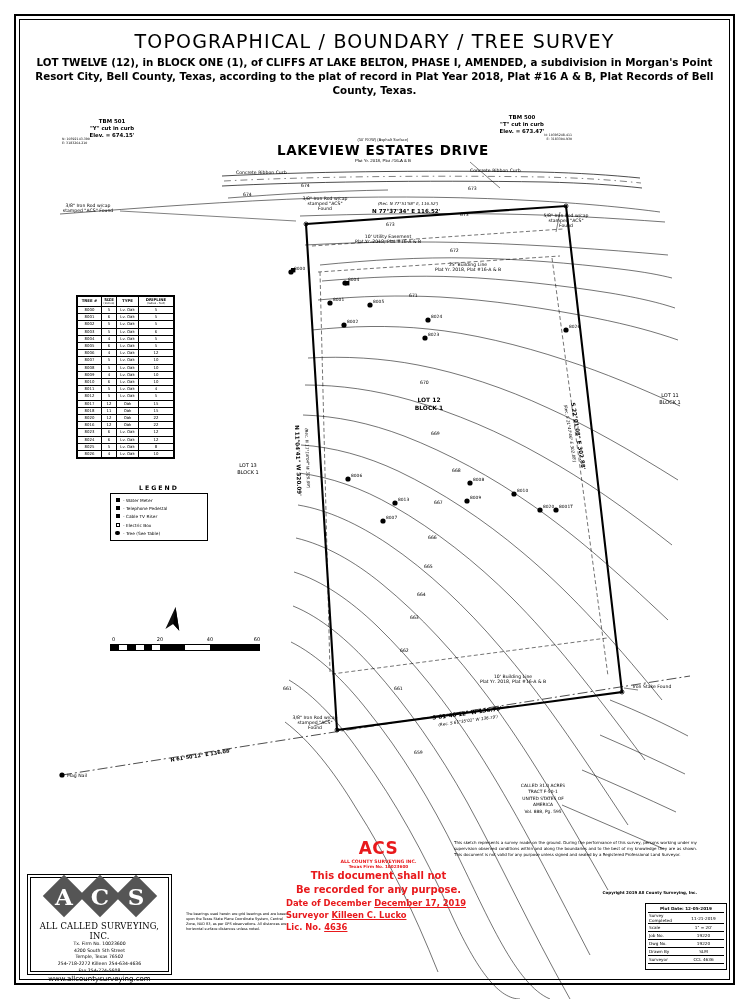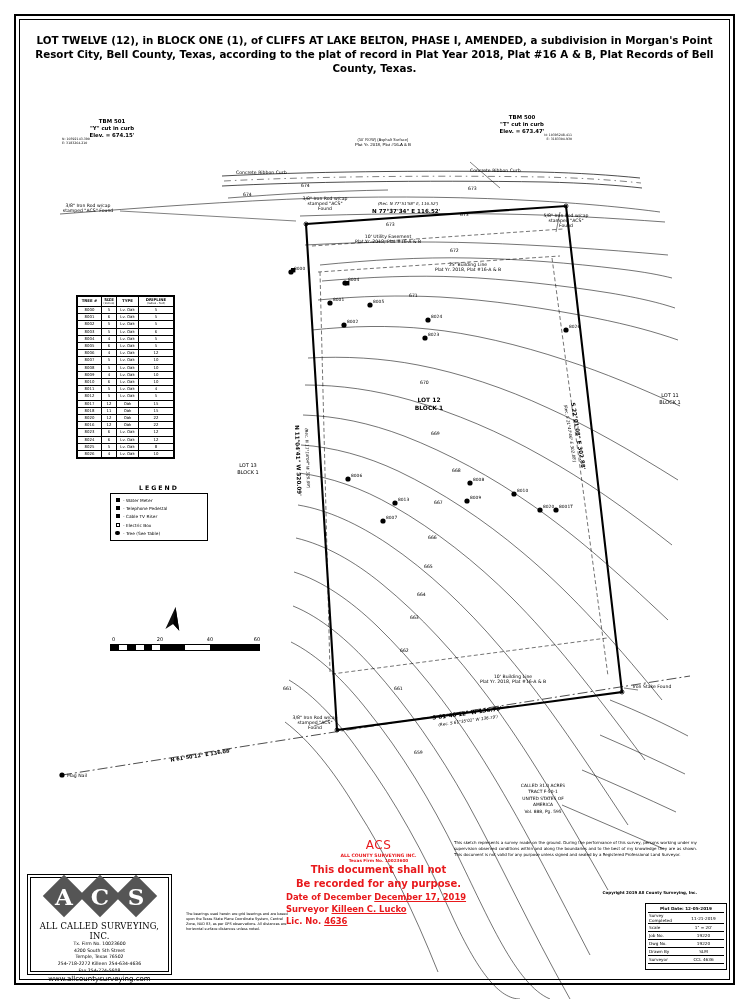--- a/index.html
+++ b/index.html
@@ -74,21 +74,21 @@
               color:#fff; font-size:23px; font-family:"DejaVu Serif", serif; font-weight:bold; }
   #acsblock .cname { font-size:8.4px; font-family:"DejaVu Serif", serif; letter-spacing:.2px; margin-top:6px;}
   #acsblock .ln { font-size:4.6px; font-family:"DejaVu Sans", sans-serif; line-height:1.45;}
   #acsblock .web { font-size:7px; font-family:"DejaVu Sans", sans-serif; margin-top:1px; }
 
   
   #bnote { position:absolute; left:186px; top:912px; width:105px; font-size:3.5px; line-height:1.4; font-family:"DejaVu Sans", sans-serif;}
 
   
   #prelim { position:absolute; left:286px; top:838px; width:185px; text-align:center; color:#e8191c; font-family:"DejaVu Sans", sans-serif; }
-  #prelim .acs { font-size:12px; font-weight:normal; letter-spacing:.5px;}
+  #prelim .acs { font-size:17px; font-weight:bold; letter-spacing:.5px;}
   #prelim .s1 { font-size:4.6px; font-weight:bold; margin-top:1px;}
   #prelim .s2 { font-size:4.2px; font-weight:bold; }
   #prelim .big { font-size:22px; font-weight:bold; letter-spacing:.3px; line-height:1.1; margin:3px 0 2px; }
   #prelim .s3 { font-size:10px; font-weight:bold; line-height:1.35;}
   #prelim .fl { text-align:left; font-size:8.4px; font-weight:bold; margin-top:2px; }
   #prelim .fl u { text-decoration:underline; }
 
   
   #stmt { position:absolute; left:454px; top:840px; width:243px; font-size:4px; line-height:1.45; text-align:justify; font-family:"DejaVu Sans", sans-serif;}
   #copyr { position:absolute; left:560px; top:890px; width:137px; text-align:right; font-size:4px; font-weight:bold; font-family:"DejaVu Sans", sans-serif;}
@@ -103,40 +103,42 @@
 </style>
 </head>
 <body>
 
 <div id="sheet">
 
   <div class="border-outer"></div>
   <div class="border-inner"></div>
 
   <div class="ttl">
+    <h1>TOPOGRAPHICAL / BOUNDARY / TREE SURVEY</h1>
     <div class="sub">LOT TWELVE (12), in BLOCK ONE (1), of CLIFFS AT LAKE BELTON, PHASE I, AMENDED, a subdivision in Morgan's Point Resort City, Bell County, Texas, according to the plat of record in Plat Year 2018, Plat #16 A &amp; B, Plat Records of Bell County, Texas.</div>
   </div>
 
   <div class="tbm" id="tbm501">
     <div>TBM 501</div>
     <div>"Y" cut in curb</div>
     <div>Elev. = 674.15'</div>
     <div class="coords">N: 10392143.390</div>
     <div class="coords">E: 3183264.210</div>
   </div>
   <div class="tbm" id="tbm500">
     <div>TBM 500</div>
     <div>"T" cut in curb</div>
     <div>Elev. = 673.47'</div>
     <div class="coords" style="text-align:right">N: 10395248.411</div>
     <div class="coords" style="text-align:right">E: 3183304.930</div>
   </div>
 
   <div class="street">
     <div class="top">(50' ROW) (Asphalt Surface)</div>
+    <div class="name">LAKEVIEW ESTATES DRIVE</div>
     <div class="bot">Plat Yr. 2018, Plat #16-A &amp; B</div>
   </div>
 
   <svg class="map" viewBox="0 0 749 999">
 
     <path d="M222,176 C300,172 420,170 540,172 C580,173 610,175 640,178" stroke="#000" stroke-width=".7" fill="none"></path>
     <path d="M222,186 C300,182 420,180 545,182 C585,183 615,185 642,188" stroke="#000" stroke-width=".7" fill="none"></path>
 
     <path d="M224,181 C300,177 420,175 543,177 C583,178 613,180 641,183" stroke="#000" stroke-width=".5" fill="none" stroke-dasharray="7 4 1.5 4"></path>
 

